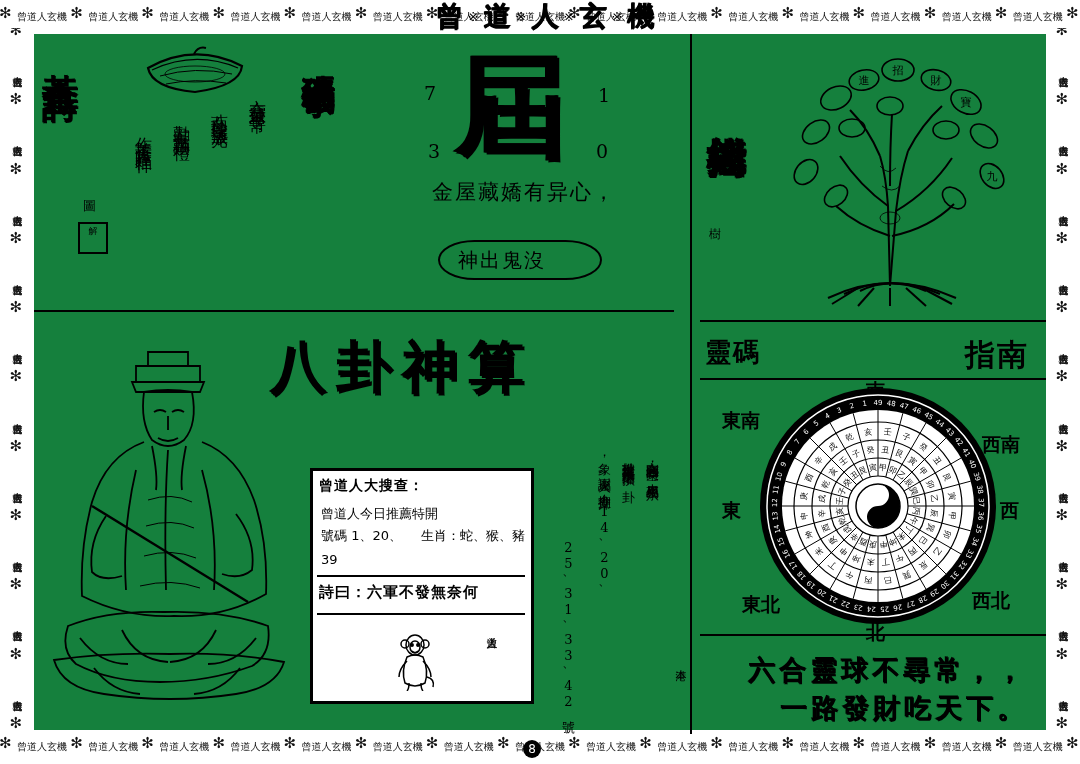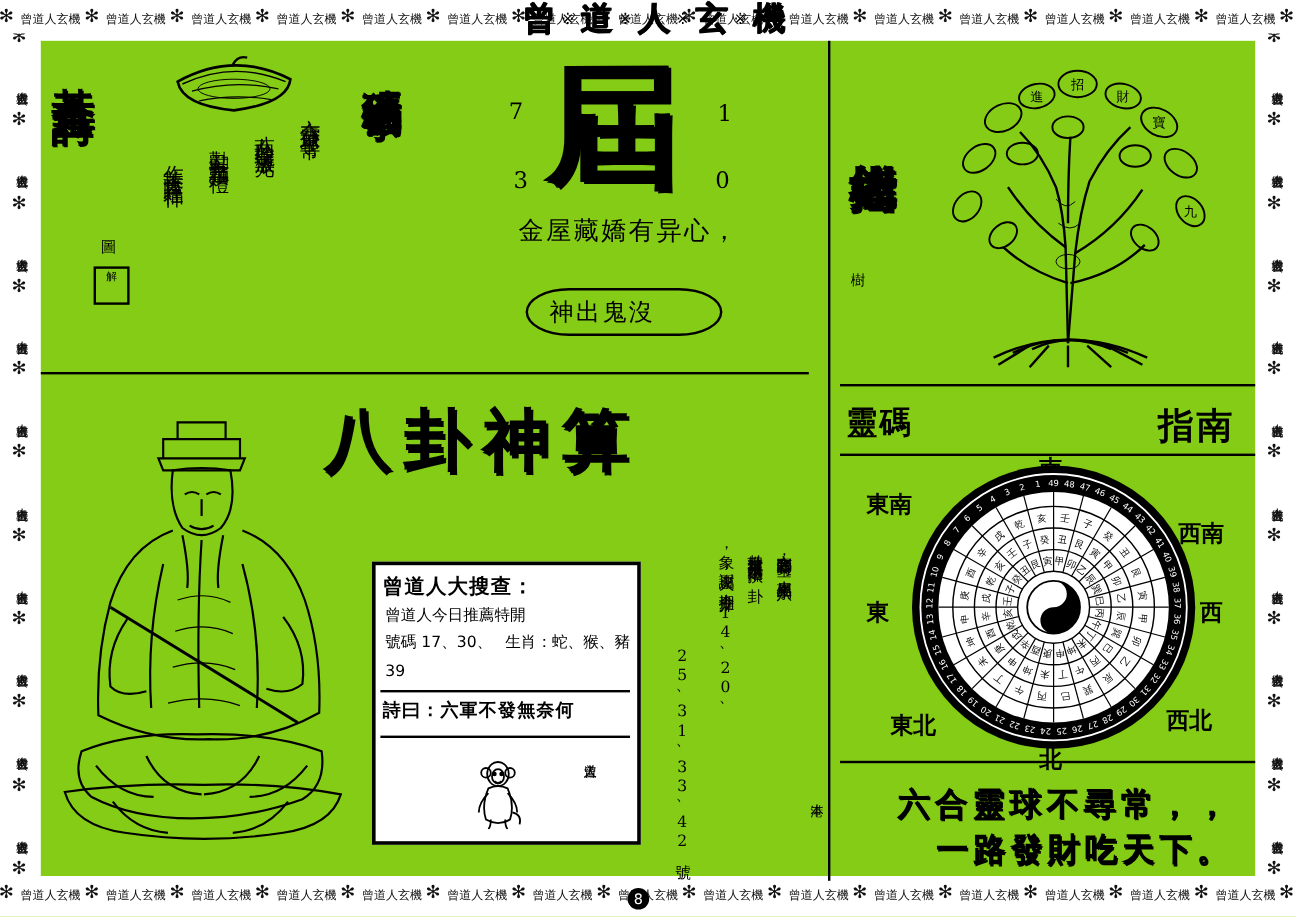--- a/index.html
+++ b/index.html
@@ -1,17 +1,17 @@
 <!DOCTYPE html>
 <html><head>
 <meta charset="utf-8">
 <style>
   html,body{margin:0;padding:0;background:#fff;}
   body{width:1080px;height:764px;overflow:hidden;font-family:"DejaVu Sans","Liberation Sans",sans-serif;color:#000;}
-  .page{position:relative;width:1080px;height:764px;background:#84cc16;}
+  .page{position:relative;width:1080px;height:764px;background:#15803d;}
 
   
   .border-strip{position:absolute;display:flex;align-items:center;justify-content:space-between;background:#fff;overflow:hidden;}
   .border-top{left:0;top:0;width:1080px;height:34px;}
   .border-bottom{left:0;top:730px;width:1080px;height:34px;}
   .border-left{left:0;top:28px;width:34px;height:706px;flex-direction:column;}
   .border-right{left:1046px;top:28px;width:34px;height:706px;flex-direction:column;}
   .bunit{font-size:10px;letter-spacing:0px;line-height:12px;white-space:nowrap;color:#111;}
   .bunit.v{writing-mode:vertical-rl;text-orientation:upright;font-size:10px;}
   .flower{width:13px;height:13px;position:relative;flex:none;}
@@ -71,21 +71,21 @@
   
   .bc{position:absolute;font-size:27px;font-weight:bold;letter-spacing:4px;font-family:"DejaVu Serif","Liberation Serif",serif;
       text-shadow:1px 1px 0 #000;}
 
   
   .bagua{position:absolute;left:270px;top:330px;font-size:56px;font-weight:bold;letter-spacing:10px;
          font-family:"DejaVu Serif","Liberation Serif",serif;text-shadow:2px 2px 0 #000;}
 
   
   .searchbox{position:absolute;left:310px;top:468px;width:218px;height:230px;border:3px solid #000;background:#fff;}
-  .sb-title{position:absolute;left:6px;top:6px;font-size:17px;font-weight:bold;letter-spacing:1px;}
+  .sb-title{position:absolute;left:6px;top:6px;font-size:14px;font-weight:bold;letter-spacing:1px;}
   .sb-line{position:absolute;font-size:13px;line-height:17px;}
   .sb-divider{position:absolute;left:4px;width:208px;height:2px;background:#000;}
   .sb-poem{position:absolute;left:6px;font-size:15px;font-weight:bold;letter-spacing:1px;}
   .sb-sign{position:absolute;font-size:11px;}
 
   
   .article{position:absolute;top:452px;font-size:13px;line-height:16px;letter-spacing:1px;}
 
   
   .immortal{position:absolute;left:40px;top:330px;width:260px;height:380px;}
@@ -351,21 +351,21 @@
       <path d="M108 170 q24 -8 44 2"></path>
       <path d="M106 196 q26 -8 48 2"></path>
       <path d="M104 226 q28 -8 52 2"></path>
       <path d="M100 256 q32 -8 60 2"></path>
     </g>
   </svg>
 
   <div class="searchbox">
     <div class="sb-title">曾道人大搜查：</div>
     <div class="sb-line" style="left:8px;top:34px;">曾道人今日推薦特開</div>
-    <div class="sb-line" style="left:8px;top:56px;">號碼 17、30、</div>
+    <div class="sb-line" style="left:8px;top:56px;">號碼 1、20、</div>
     <div class="sb-line" style="left:108px;top:56px;">生肖：蛇、猴、豬</div>
     <div class="sb-line" style="left:8px;top:80px;">39</div>
     <div class="sb-divider" style="top:104px;"></div>
     <div class="sb-poem" style="top:112px;">
       <span>詩曰：</span><span>六軍不發無奈何</span>
     </div>
     <div class="sb-divider" style="top:142px;"></div>
     <div class="vt sb-sign" style="left:170px;top:158px;height:60px;">曾道人</div>
     <svg style="position:absolute;left:80px;top:162px;width:44px;height:58px;" viewBox="0 0 44 58">
       <g fill="none" stroke="#000" stroke-width="1.5">

